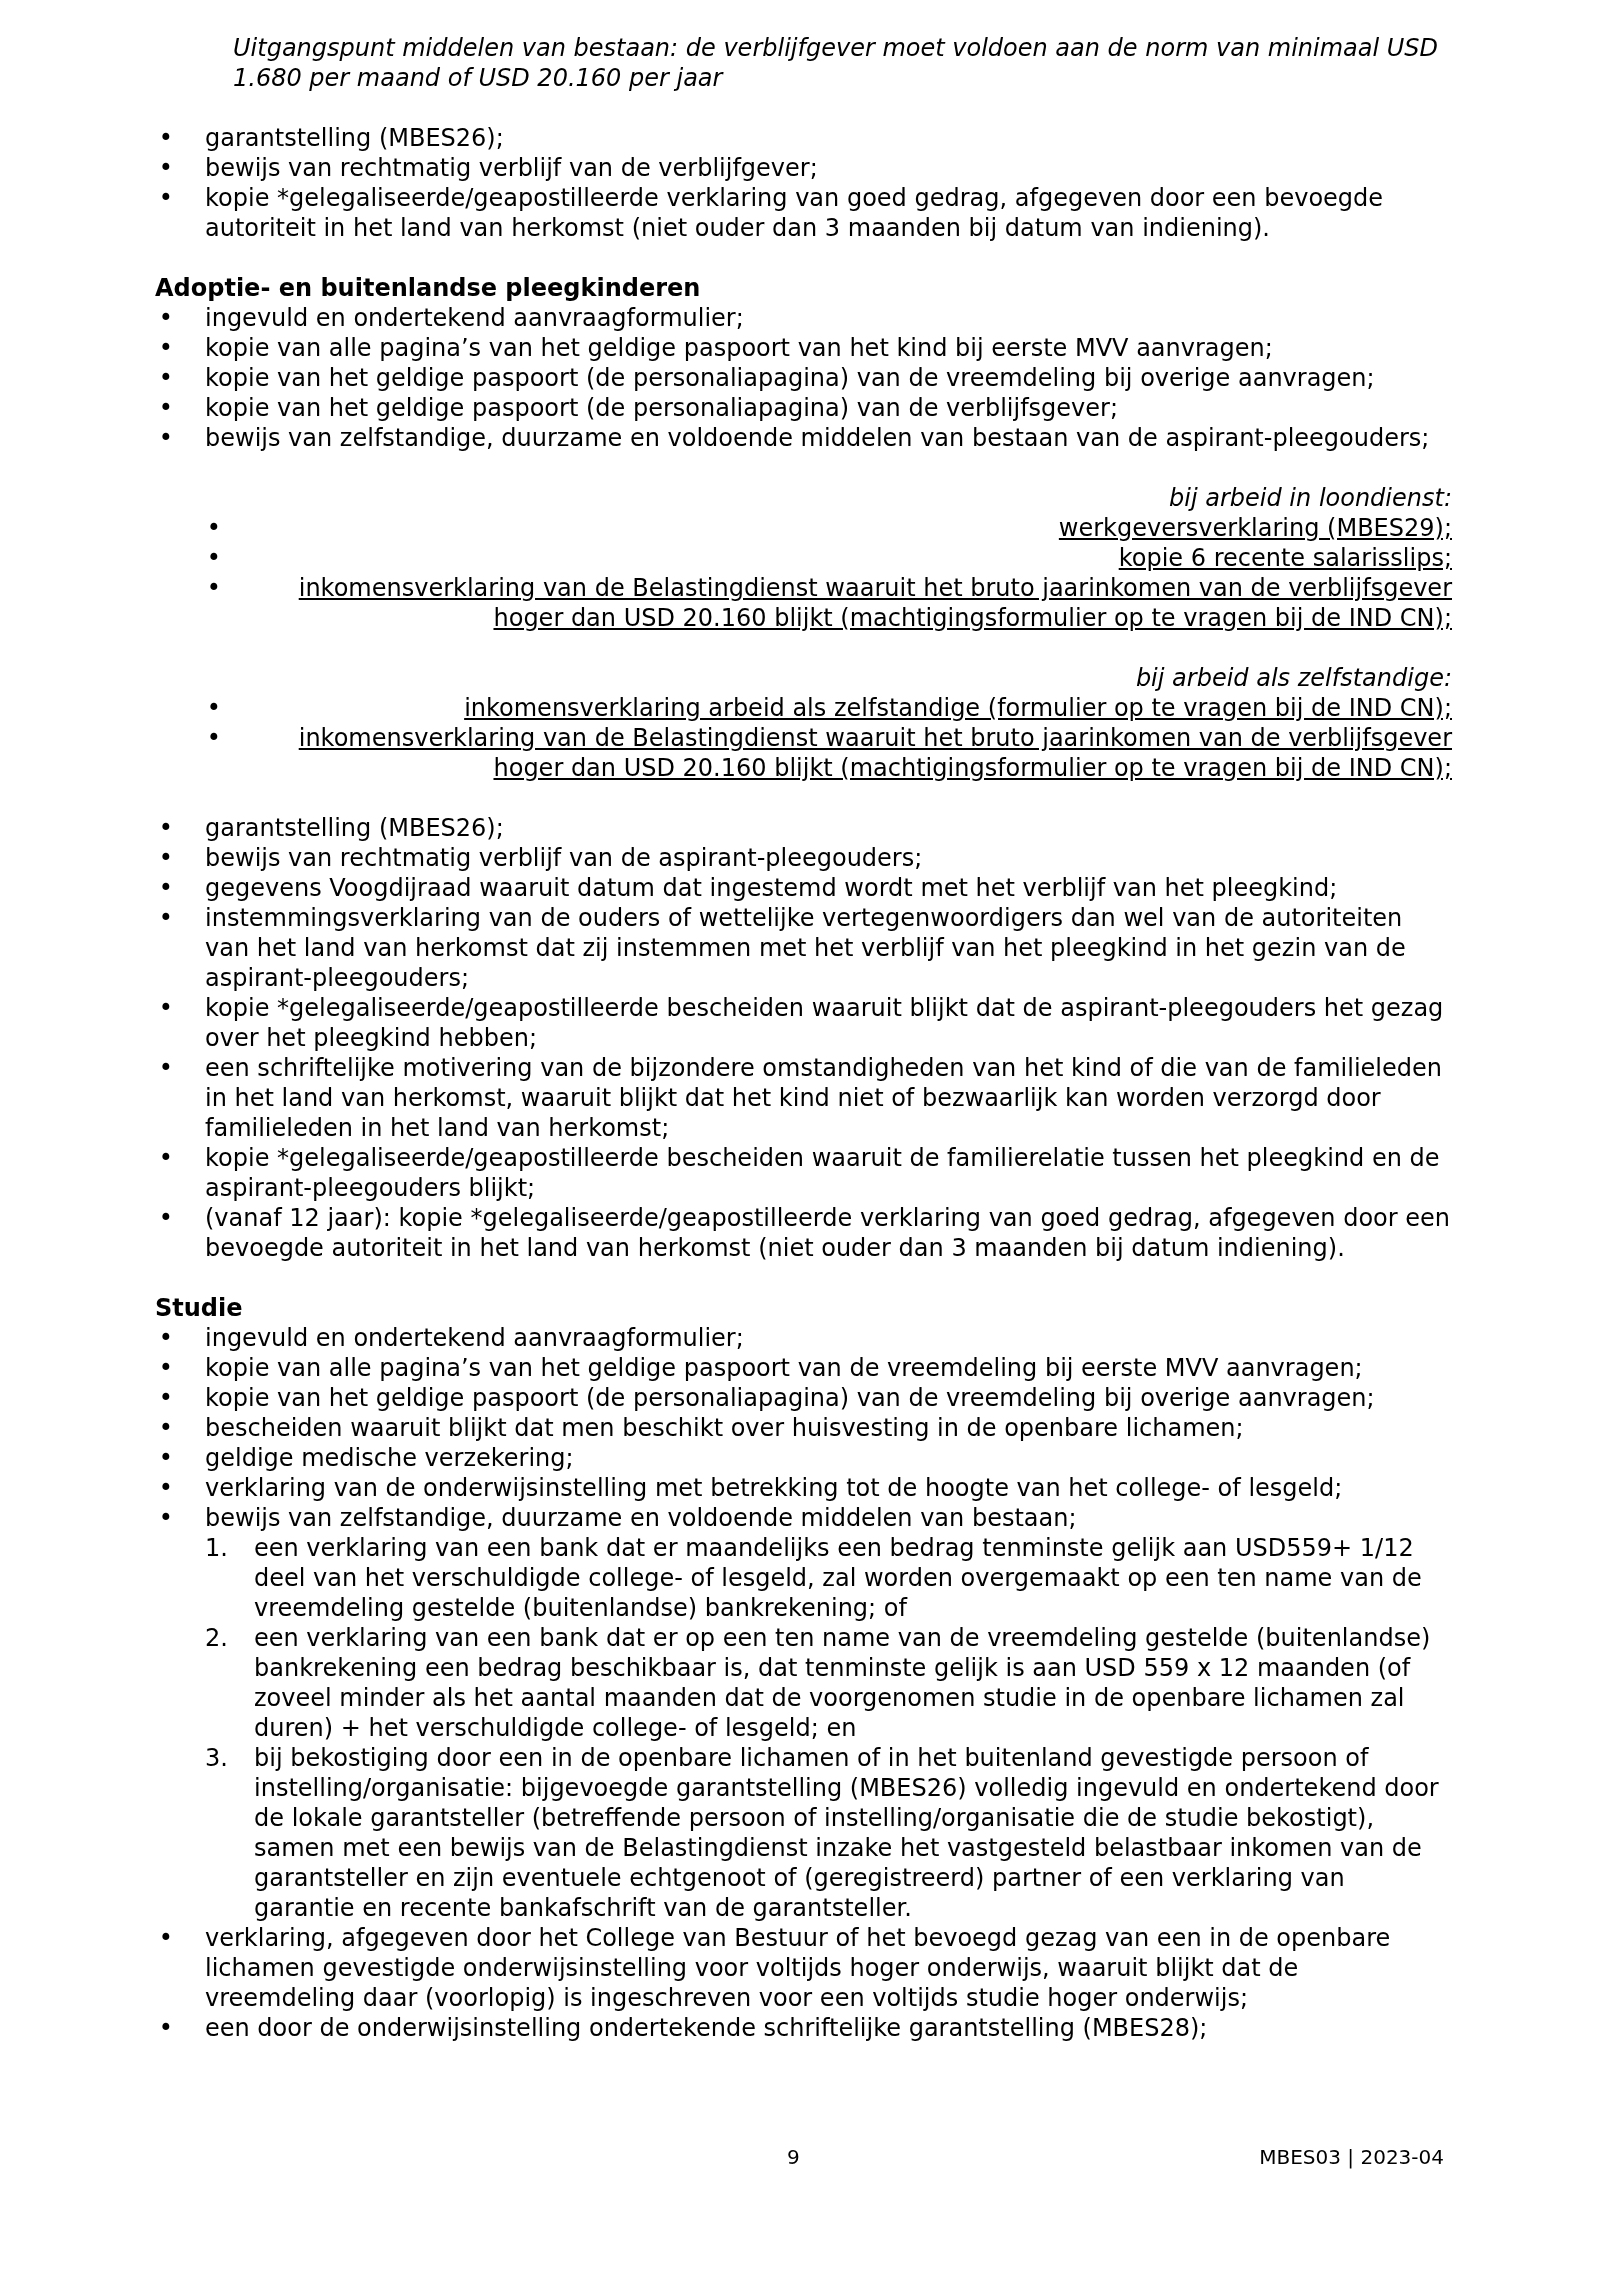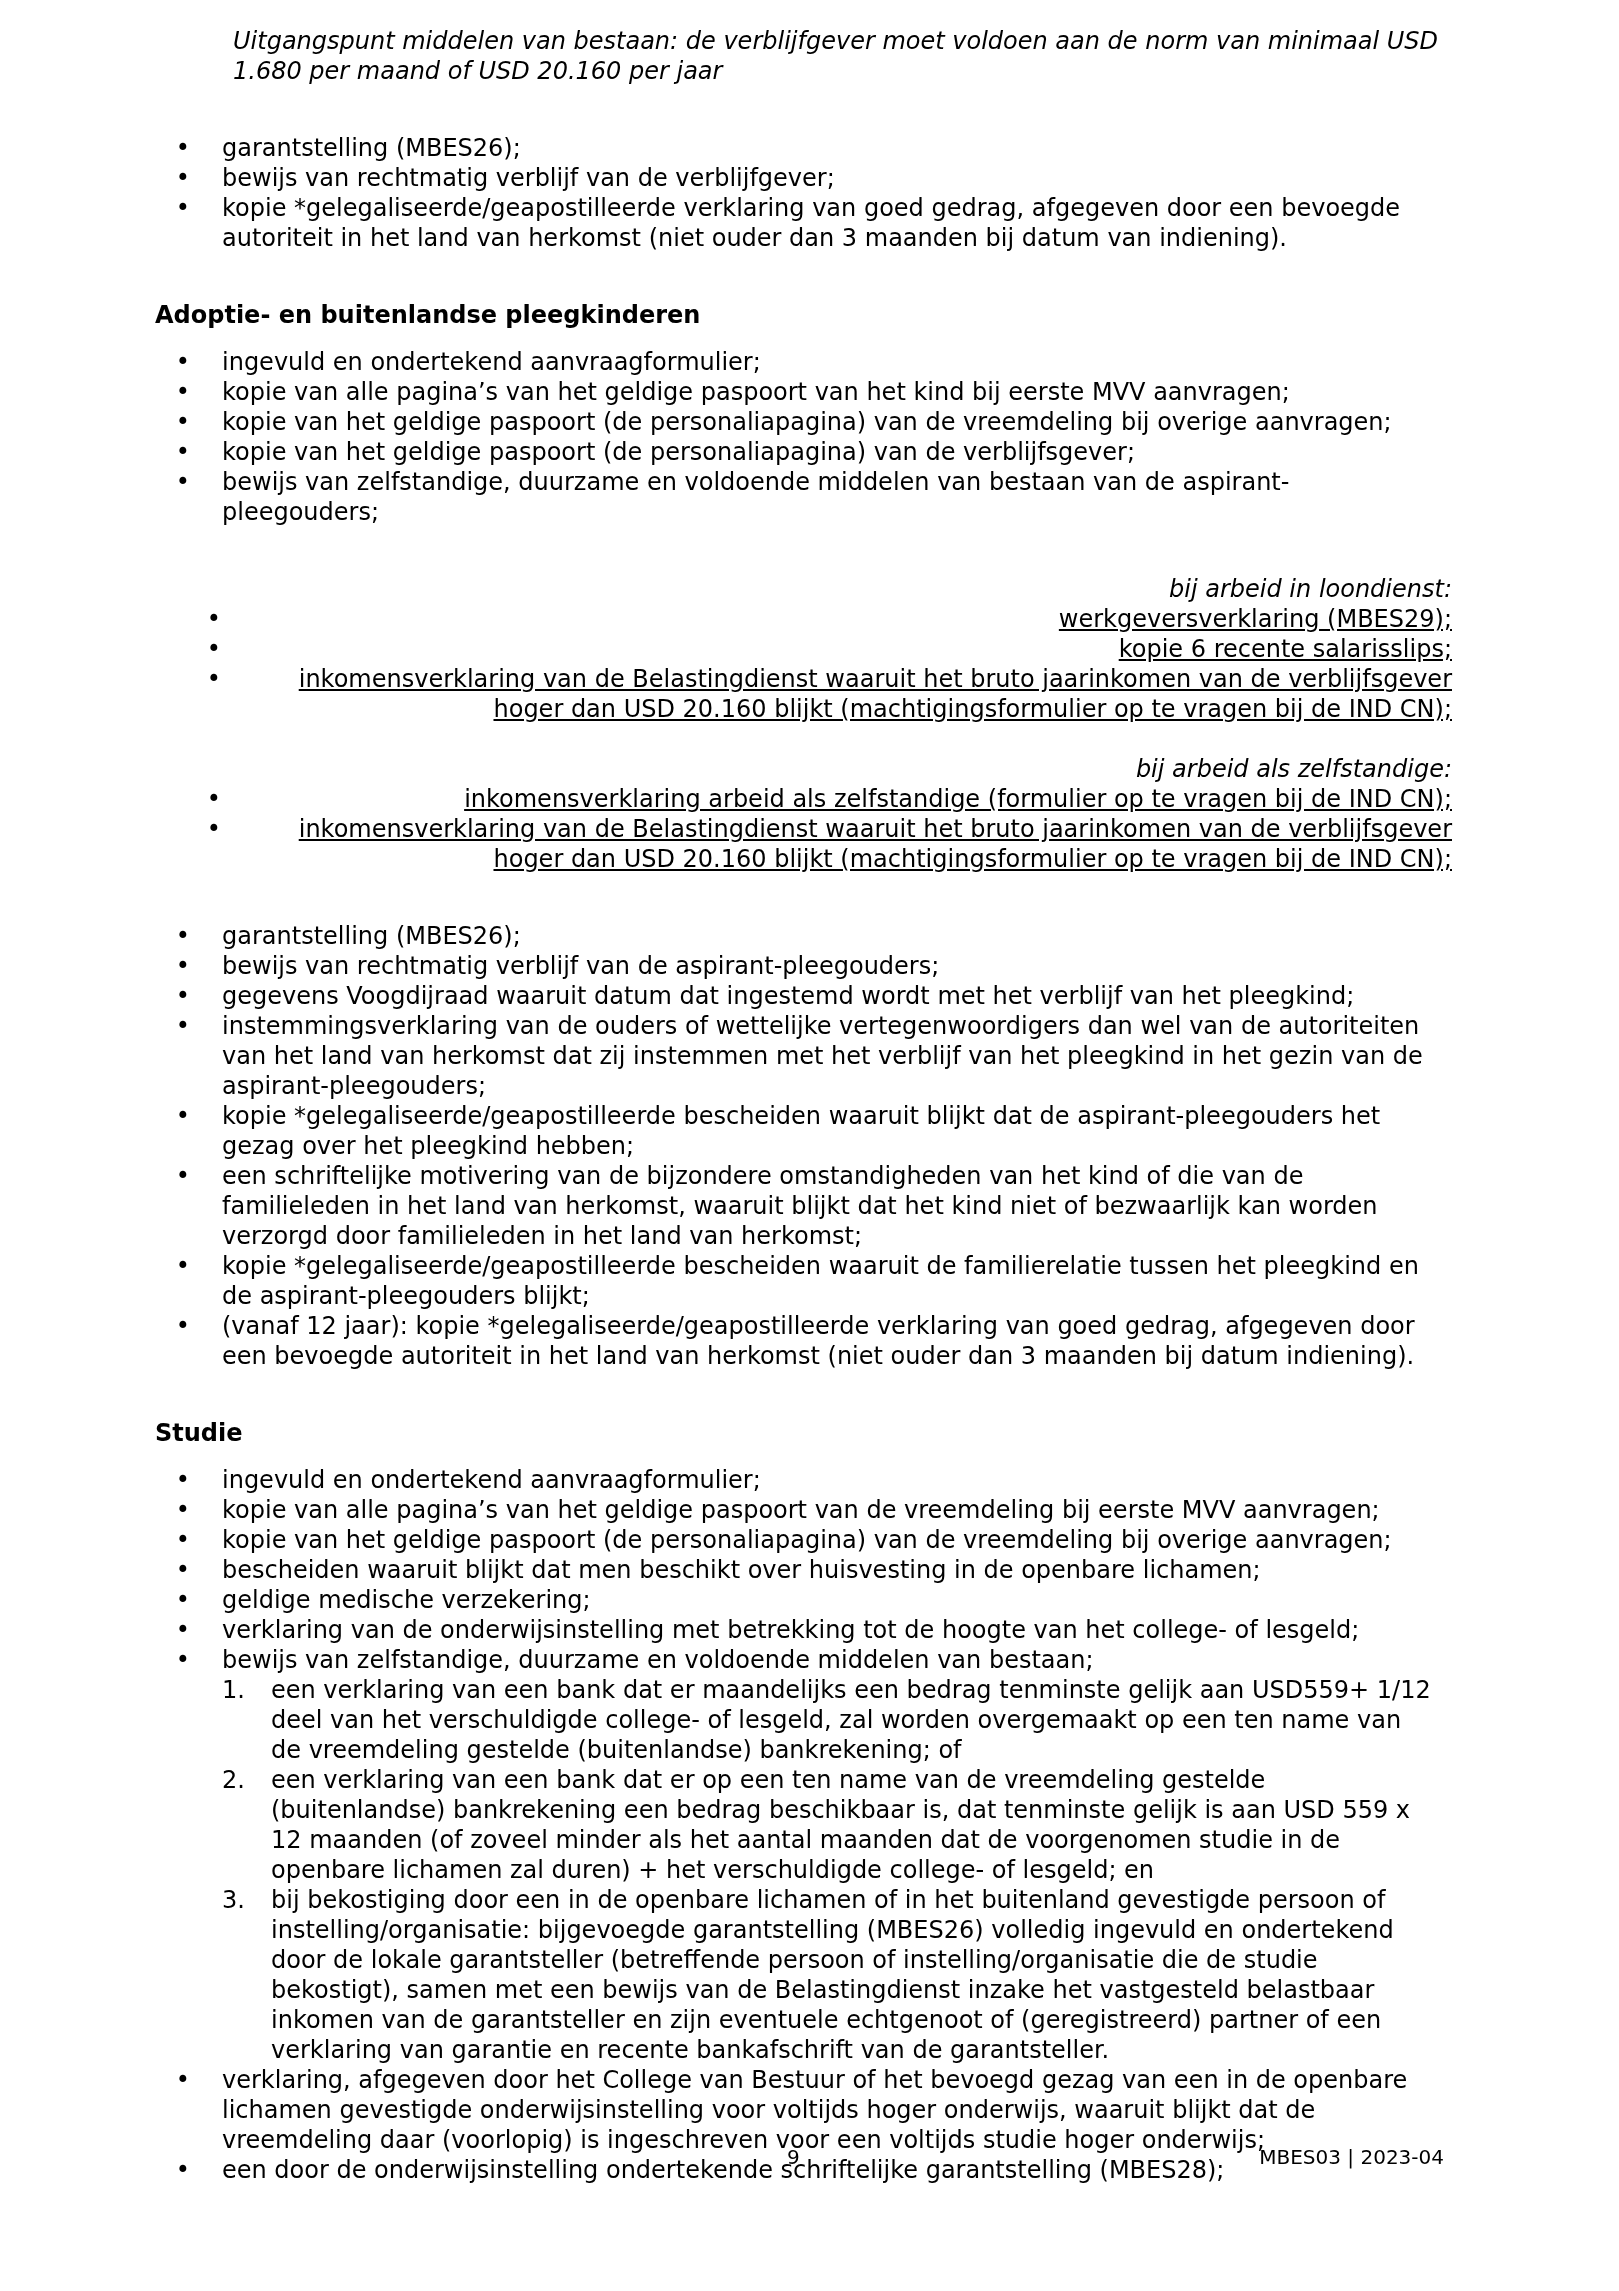--- a/index.html
+++ b/index.html
@@ -1,22 +1,22 @@
 <!DOCTYPE html>
 <html style="font-size:14.6px"><head>
 <meta charset="utf-8">
 <style>
   html, body { margin:0; padding:0; background:#ffffff; }
   body { width:1619px; height:2292px; position:relative; overflow:hidden;
          font-family:"DejaVu Sans", sans-serif; color:#000; font-size:24px; line-height:30px; }
-  .page { position:absolute; left:155px; top:26px; width:1297px; }
+  .page { position:absolute; left:155px; top:33px; width:1297px; }
   .intro { margin-left:78px; font-style:italic; }
   .gap { height:30px; }
   .heading { font-weight:bold; }
-  ul.b { list-style:none; margin:17px; padding:0; }
+  ul.b { list-style:none; margin:0; padding:0; }
   ul.b > li { position:relative; padding-left:50px; }
   ul.b > li::before { content:"\2022"; position:absolute; left:3.7px; top:0; }
   .sub { margin-left:50px;text-align:right; }
   .sub .label { font-style:italic; }
   ul.s { list-style:none; margin:0; padding:0; }
   ul.s > li { position:relative; padding-left:27.4px;text-decoration:underline; }
   ul.s > li::before { content:"\2022"; position:absolute; left:1.8px; top:0; }
   ol.n { list-style:none; margin:0; padding:0; }
   ol.n > li { position:relative; padding-left:49px; }
   ol.n > li .num { position:absolute; left:0; top:0; }

